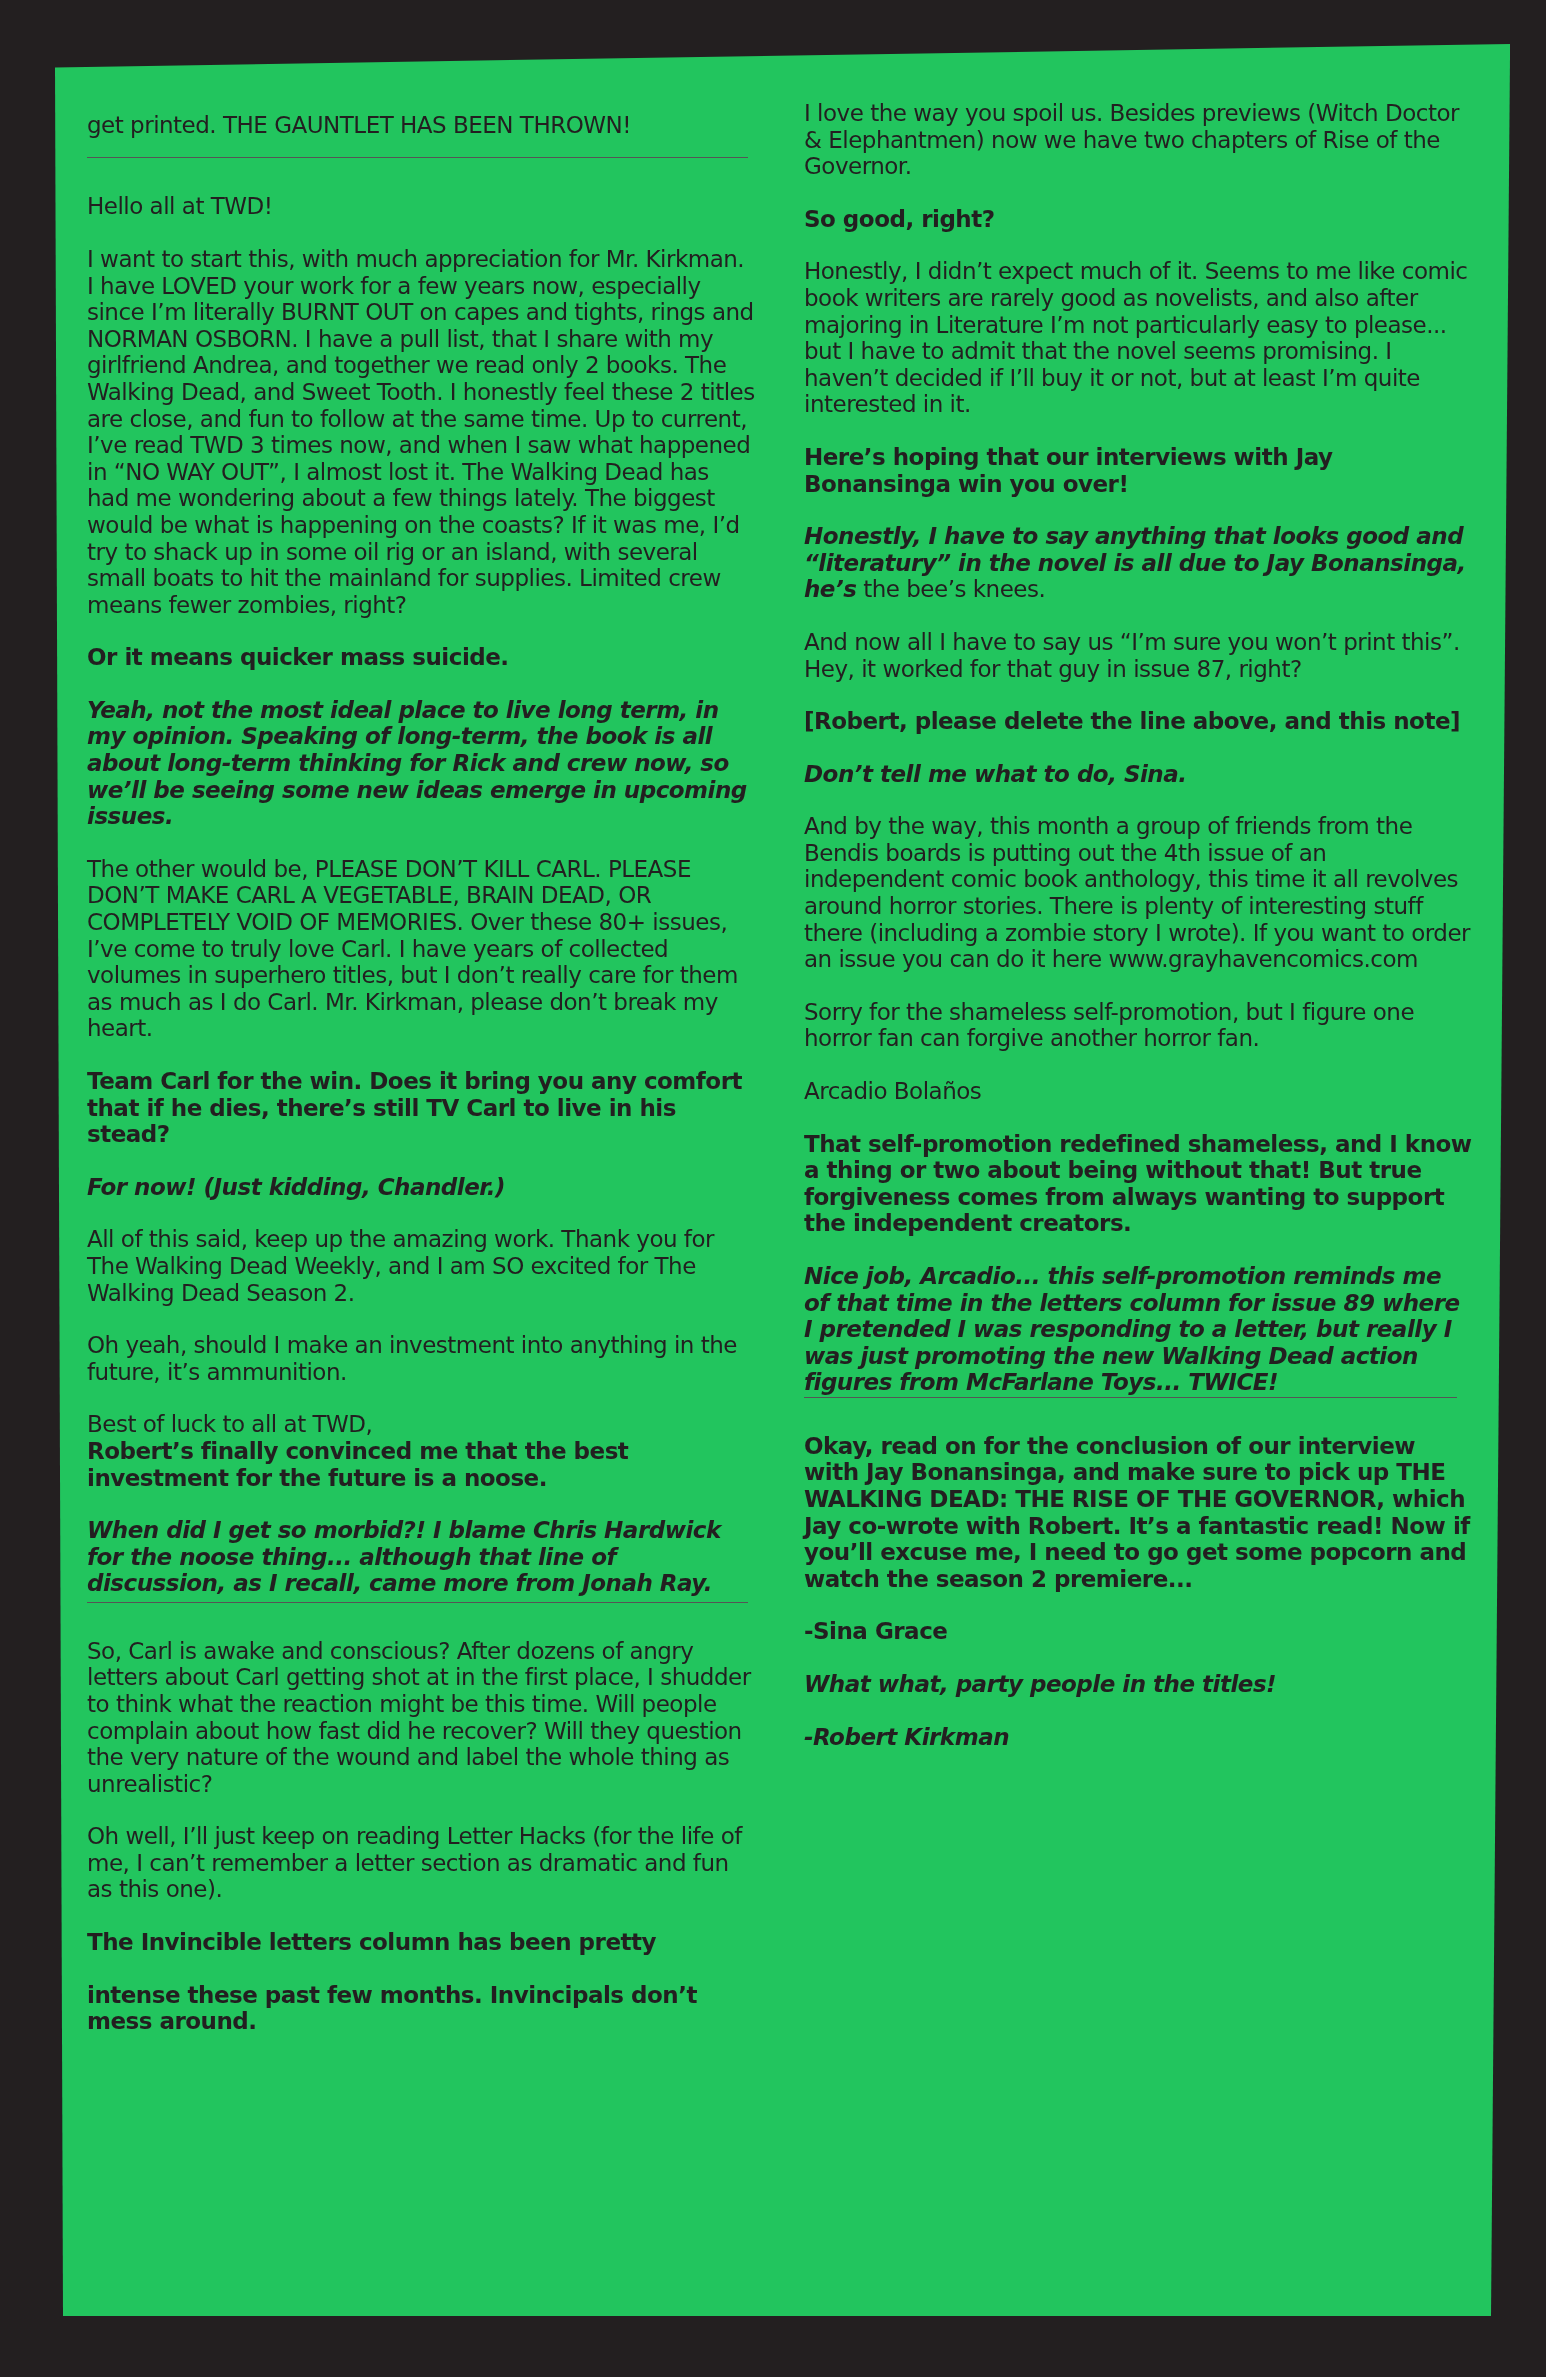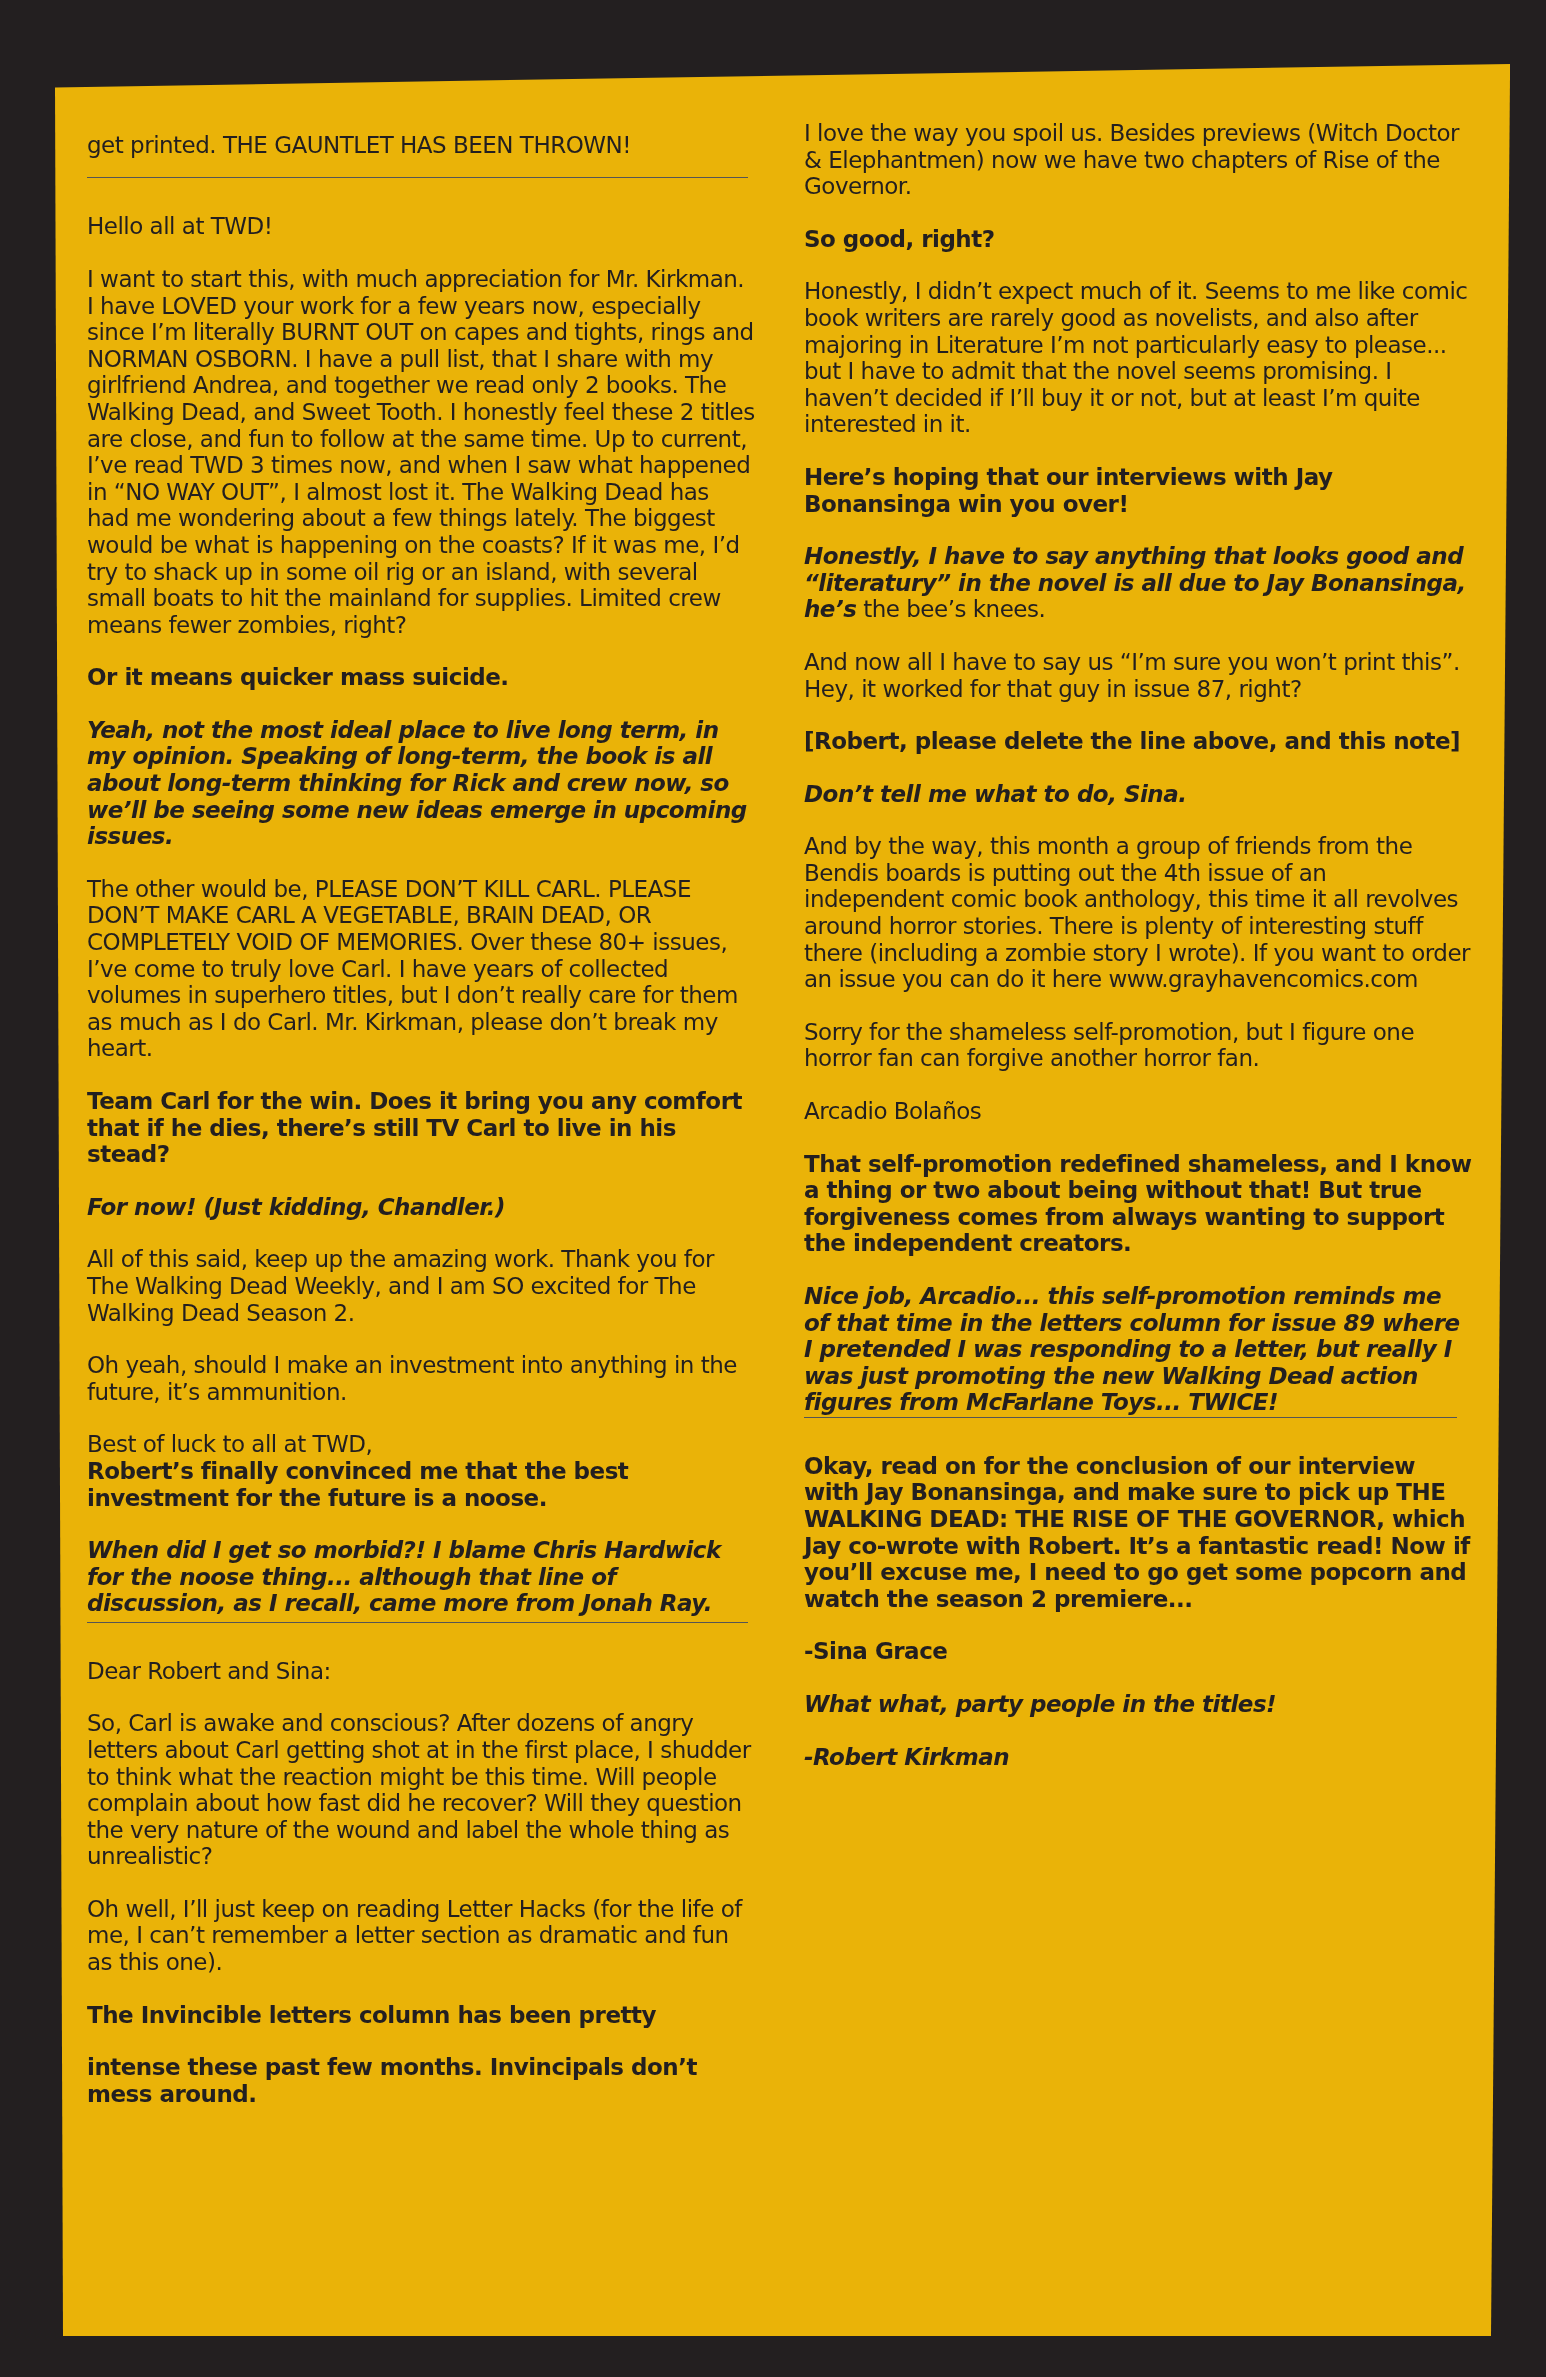--- a/index.html
+++ b/index.html
@@ -6,23 +6,23 @@
   body {
     width: 1547px; height: 2377px;
     background: #231f20;
     position: relative;
     overflow: hidden;
     font-family: "DejaVu Sans", sans-serif;
     color: #231f20;
   }
   .page {
     position: absolute;
-    left: 55px; top: 64px;
+    left: 55px; top: 44px;
     width: 1455px; height: 2272px;
-    background: #eab308;
+    background: #22c55e;
     clip-path: polygon(0px 23.4px, 1455px 0px, 1455px 13px, 1436px 2272px, 8px 2272px);
   }
   .col {
     position: absolute;
     top: 0;
     width: 669px;
     font-size: 23px;
     line-height: 26.6px;
     letter-spacing: -0.5px;
   }
@@ -56,21 +56,20 @@
     <p class="para bi">Yeah, not the most ideal place to live long term, in my opinion.  Speaking of long-term, the book is all about long-term thinking for Rick and crew now, so we’ll be seeing some new ideas emerge in upcoming issues.</p>
     <p class="para">The other would be, PLEASE DON’T KILL CARL. PLEASE DON’T MAKE CARL A VEGETABLE, BRAIN DEAD, OR COMPLETELY VOID OF MEMORIES. Over these 80+ issues, I’ve come to truly love Carl.  I have years of collected volumes in superhero titles, but I don’t really care for them as much as I do Carl.  Mr. Kirkman, please don’t break my heart.</p>
     <p class="para bold">Team Carl for the win.  Does it bring you any comfort that if he dies, there’s still TV Carl to live in his stead?</p>
     <p class="para bi">For now!  (Just kidding, Chandler.)</p>
     <p class="para">All of this said, keep up the amazing work.  Thank you for The Walking Dead Weekly, and I am SO excited for The Walking Dead Season 2.</p>
     <p class="para">Oh yeah, should I make an investment into anything in the future, it’s ammunition.</p>
     <p class="para tight">Best of luck to all at TWD,</p>
     <p class="para bold">Robert’s finally convinced me that the best investment for the future is a noose.</p>
     <p class="para bi" style="margin-bottom:12px">When did I get so morbid?!  I blame Chris Hardwick for the noose thing... although that line of discussion, as I recall, came more from Jonah Ray.</p>
     <div class="rule"></div>
-    <p class="para">Dear Robert and Sina:</p>
     <p class="para">So, Carl is awake and conscious? After dozens of angry letters about Carl getting shot at in the first place, I shudder to think what the reaction might be this time. Will people complain about how fast did he recover? Will they question the very nature of the wound and label the whole thing as unrealistic?</p>
     <p class="para">Oh well, I’ll just keep on reading Letter Hacks (for the life of me, I can’t remember a letter section as dramatic and fun as this one).</p>
     <p class="para bold" style="margin-bottom:26px">The Invincible letters column has been pretty</p>
     <p class="para bold">intense these past few months.  Invincipals don’t mess around.</p>
   </div>
 
   <div class="col col-right">
     <p class="para">I love the way you spoil us. Besides previews (Witch Doctor &amp; Elephantmen) now we have two chapters of Rise of the Governor.</p>
     <p class="para bold">So good, right?</p>
     <p class="para">Honestly, I didn’t expect much of it. Seems to me like comic book writers are rarely good as novelists, and also after majoring in Literature I’m not particularly easy to please... but I have to admit that the novel seems promising. I haven’t decided if I’ll buy it or not, but at least I’m quite interested in it.</p>

